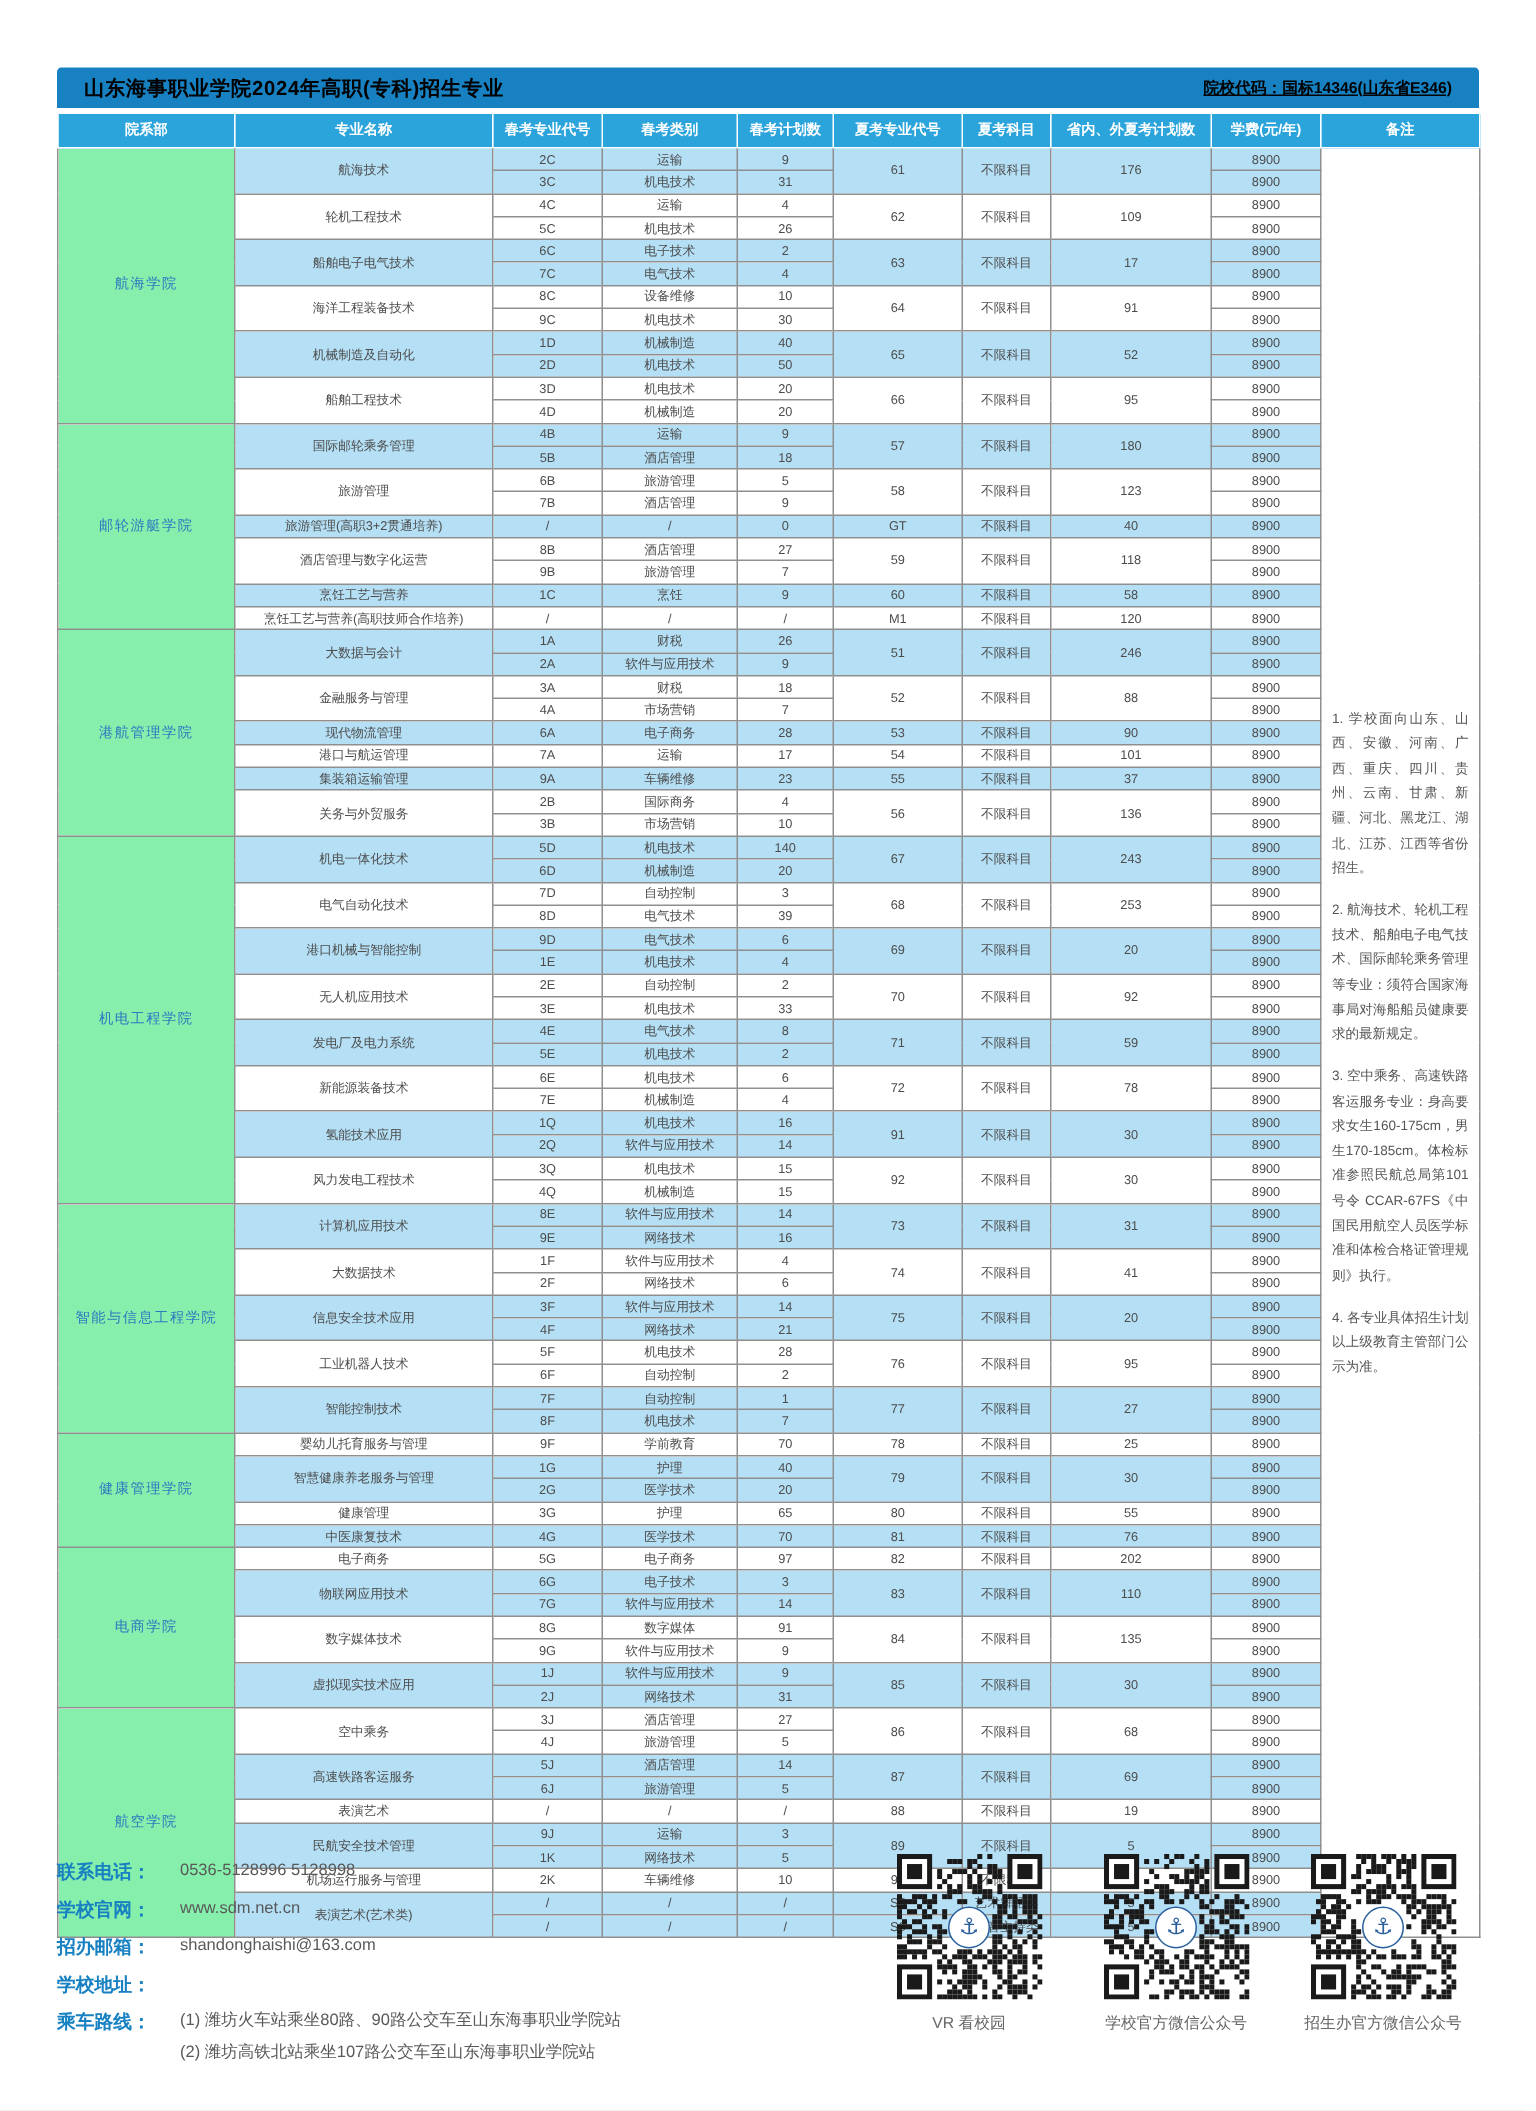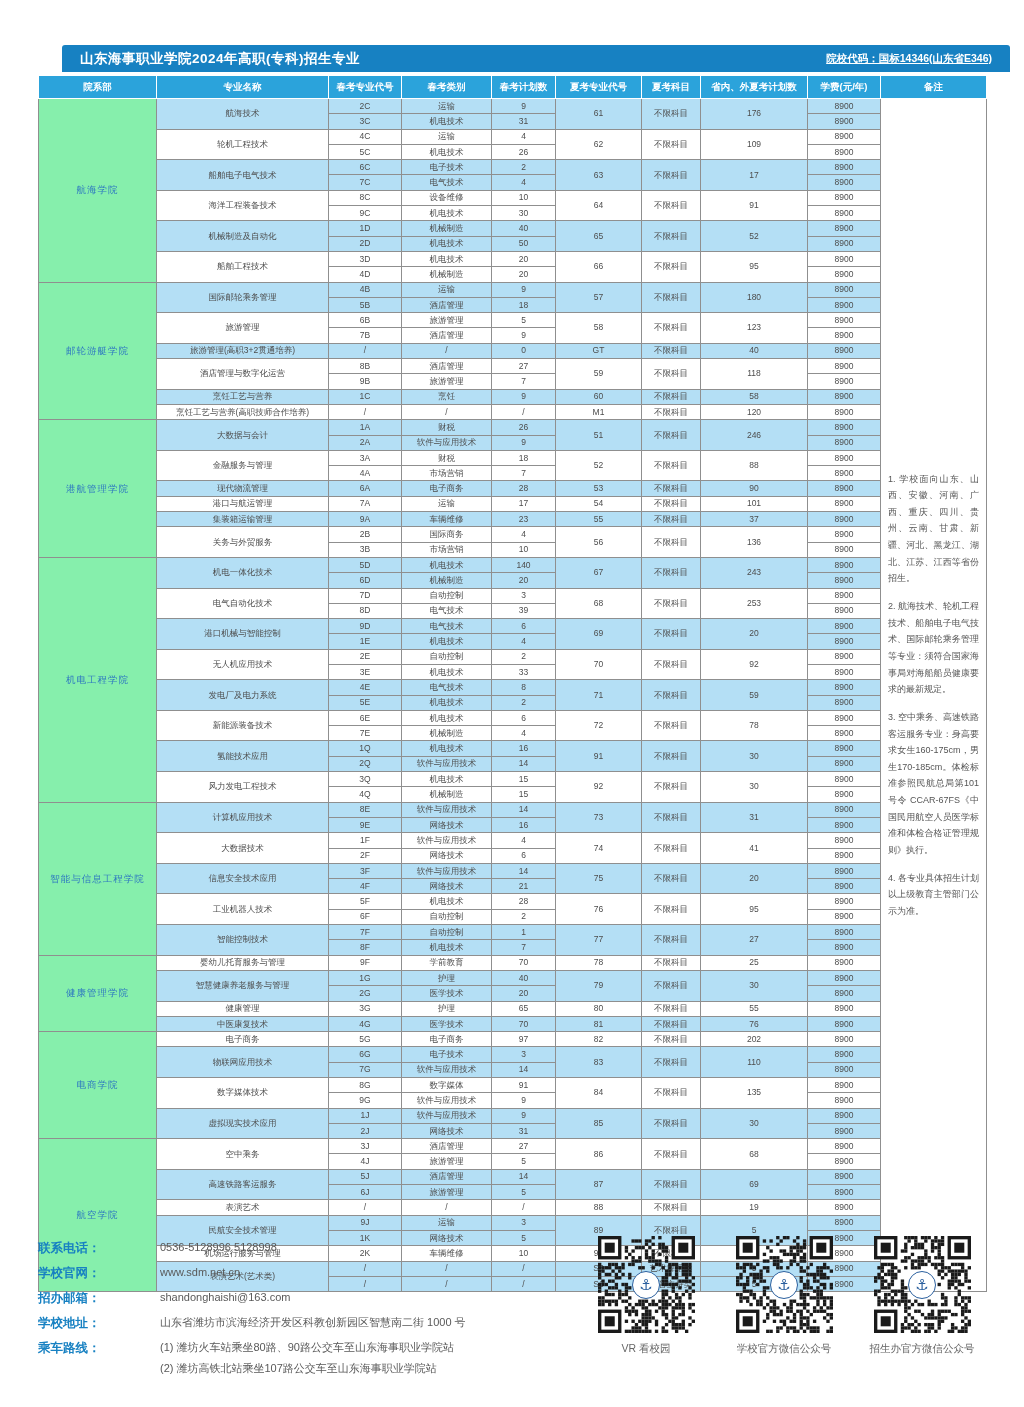--- a/index.html
+++ b/index.html
@@ -3,24 +3,23 @@
 <meta charset="utf-8">
 <style>
   html,body{margin:0;padding:0;background:#e9e9e9;}
   .sheet{
     position:relative;width:1024px;height:1407px;background:#ffffff;
     font-family:"Liberation Sans","DejaVu Sans",sans-serif;overflow:hidden;
   }
   
   .titlebar{
     position:absolute;left:38px;top:45px;width:948px;height:27px;
-    background:#1781c2;color:#ffffff;display:flex;align-items:center;
+    background:#1781c2;color:#000000;display:flex;align-items:center;
     justify-content:space-between;box-sizing:border-box;padding:0 18px;
     border-radius:3px 3px 0 0;
-    margin-left:24px;
   }
   .titlebar .t-left{font-size:13.5px;font-weight:bold;letter-spacing:.5px;}
   .titlebar .t-right{font-size:10.5px;font-weight:bold;text-decoration:underline;}
   
   .tablewrap{position:absolute;left:38px;top:75px;width:948px;}
   table.adm{table-layout:fixed;border-collapse:collapse;width:948px;padding-left:31px;}
   table.adm thead th{
     background:#2ba3db;color:#fff;font-weight:bold;font-size:9.5px;
     height:22px;border:1px solid #ffffff;padding:0;line-height:1.05;
   }
@@ -35,21 +34,21 @@
   }
   table.adm tbody td.major{font-size:8.5px;}
   table.adm tbody td.notes{
     background:#fff;text-align:left;vertical-align:middle;white-space:normal;
     font-size:9px;line-height:1.85;color:#555;padding:0 7px;
   }
   table.adm tbody td.notes p{margin:0 0 11px 0;text-align:justify;}
   table.adm tbody td.notes p:last-child{margin-bottom:0;}
   
   .contacts{position:absolute;left:38px;top:1240px;width:540px;}
-  .c-row{display:flex;align-items:flex-start;margin-bottom:8px;gap:40px;}
+  .c-row{display:flex;align-items:flex-start;margin-bottom:8px;}
   .c-label{color:#1781c2;font-weight:bold;font-size:12.5px;width:82px;flex:0 0 82px;}
   .c-value{color:#595959;font-size:11px;line-height:1.35;}
   .c-value .line2{display:block;margin-top:6px;}
   
   .qr-strip{position:absolute;left:596px;top:1236px;display:flex;gap:38px;}
   .qr-item{display:flex;flex-direction:column;align-items:center;width:100px;}
   .qr-box{position:relative;width:97px;height:97px;}
   .qr-box svg{display:block;width:97px;height:97px;}
   .qr-emblem{
     position:absolute;left:50%;top:50%;transform:translate(-50%,-50%);
@@ -775,21 +774,20 @@
       <div class="c-row">
         <span class="c-label">学校官网：</span>
         <span class="c-value">www.sdm.net.cn</span>
       </div>
       <div class="c-row">
         <span class="c-label">招办邮箱：</span>
         <span class="c-value">shandonghaishi@163.com</span>
       </div>
       <div class="c-row">
         <span class="c-label">学校地址：</span>
-        <span class="c-value">山东省潍坊市滨海经济开发区科教创新园区智慧南二街 1000 号</span>
       </div>
       <div class="c-row">
         <span class="c-label">乘车路线：</span>
         <span class="c-value">(1) 潍坊火车站乘坐80路、90路公交车至山东海事职业学院站<span class="line2">(2) 潍坊高铁北站乘坐107路公交车至山东海事职业学院站</span></span>
       </div>
     </div>
 
   <div class="qr-strip" id="qr-strip">
       <div class="qr-item">
         <div class="qr-box">

